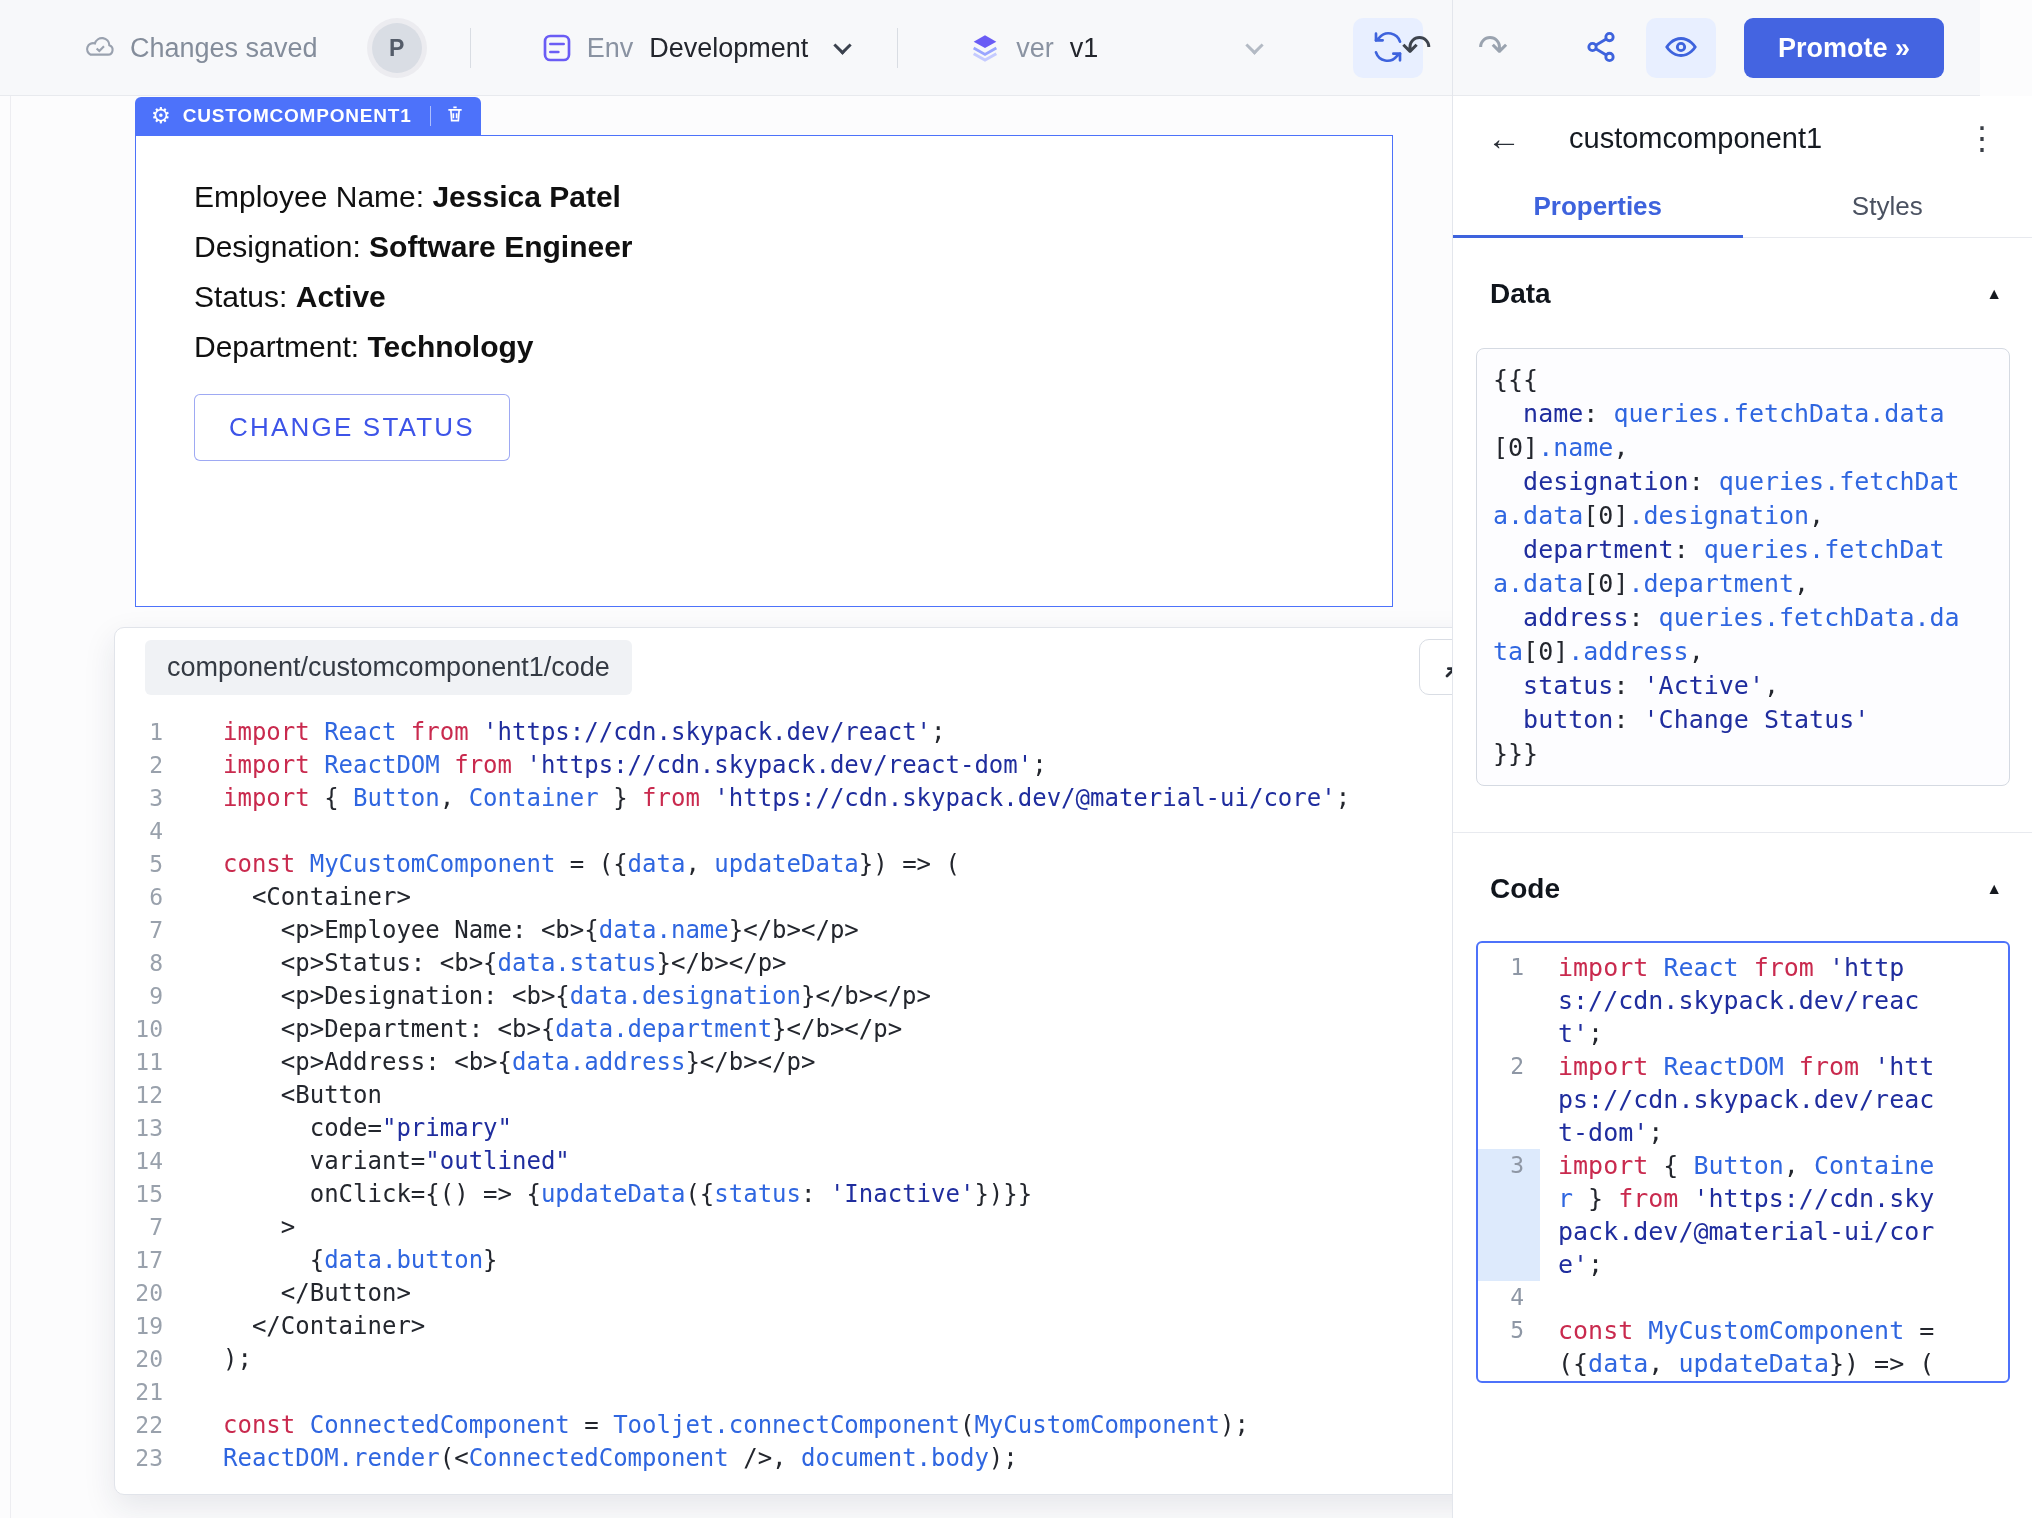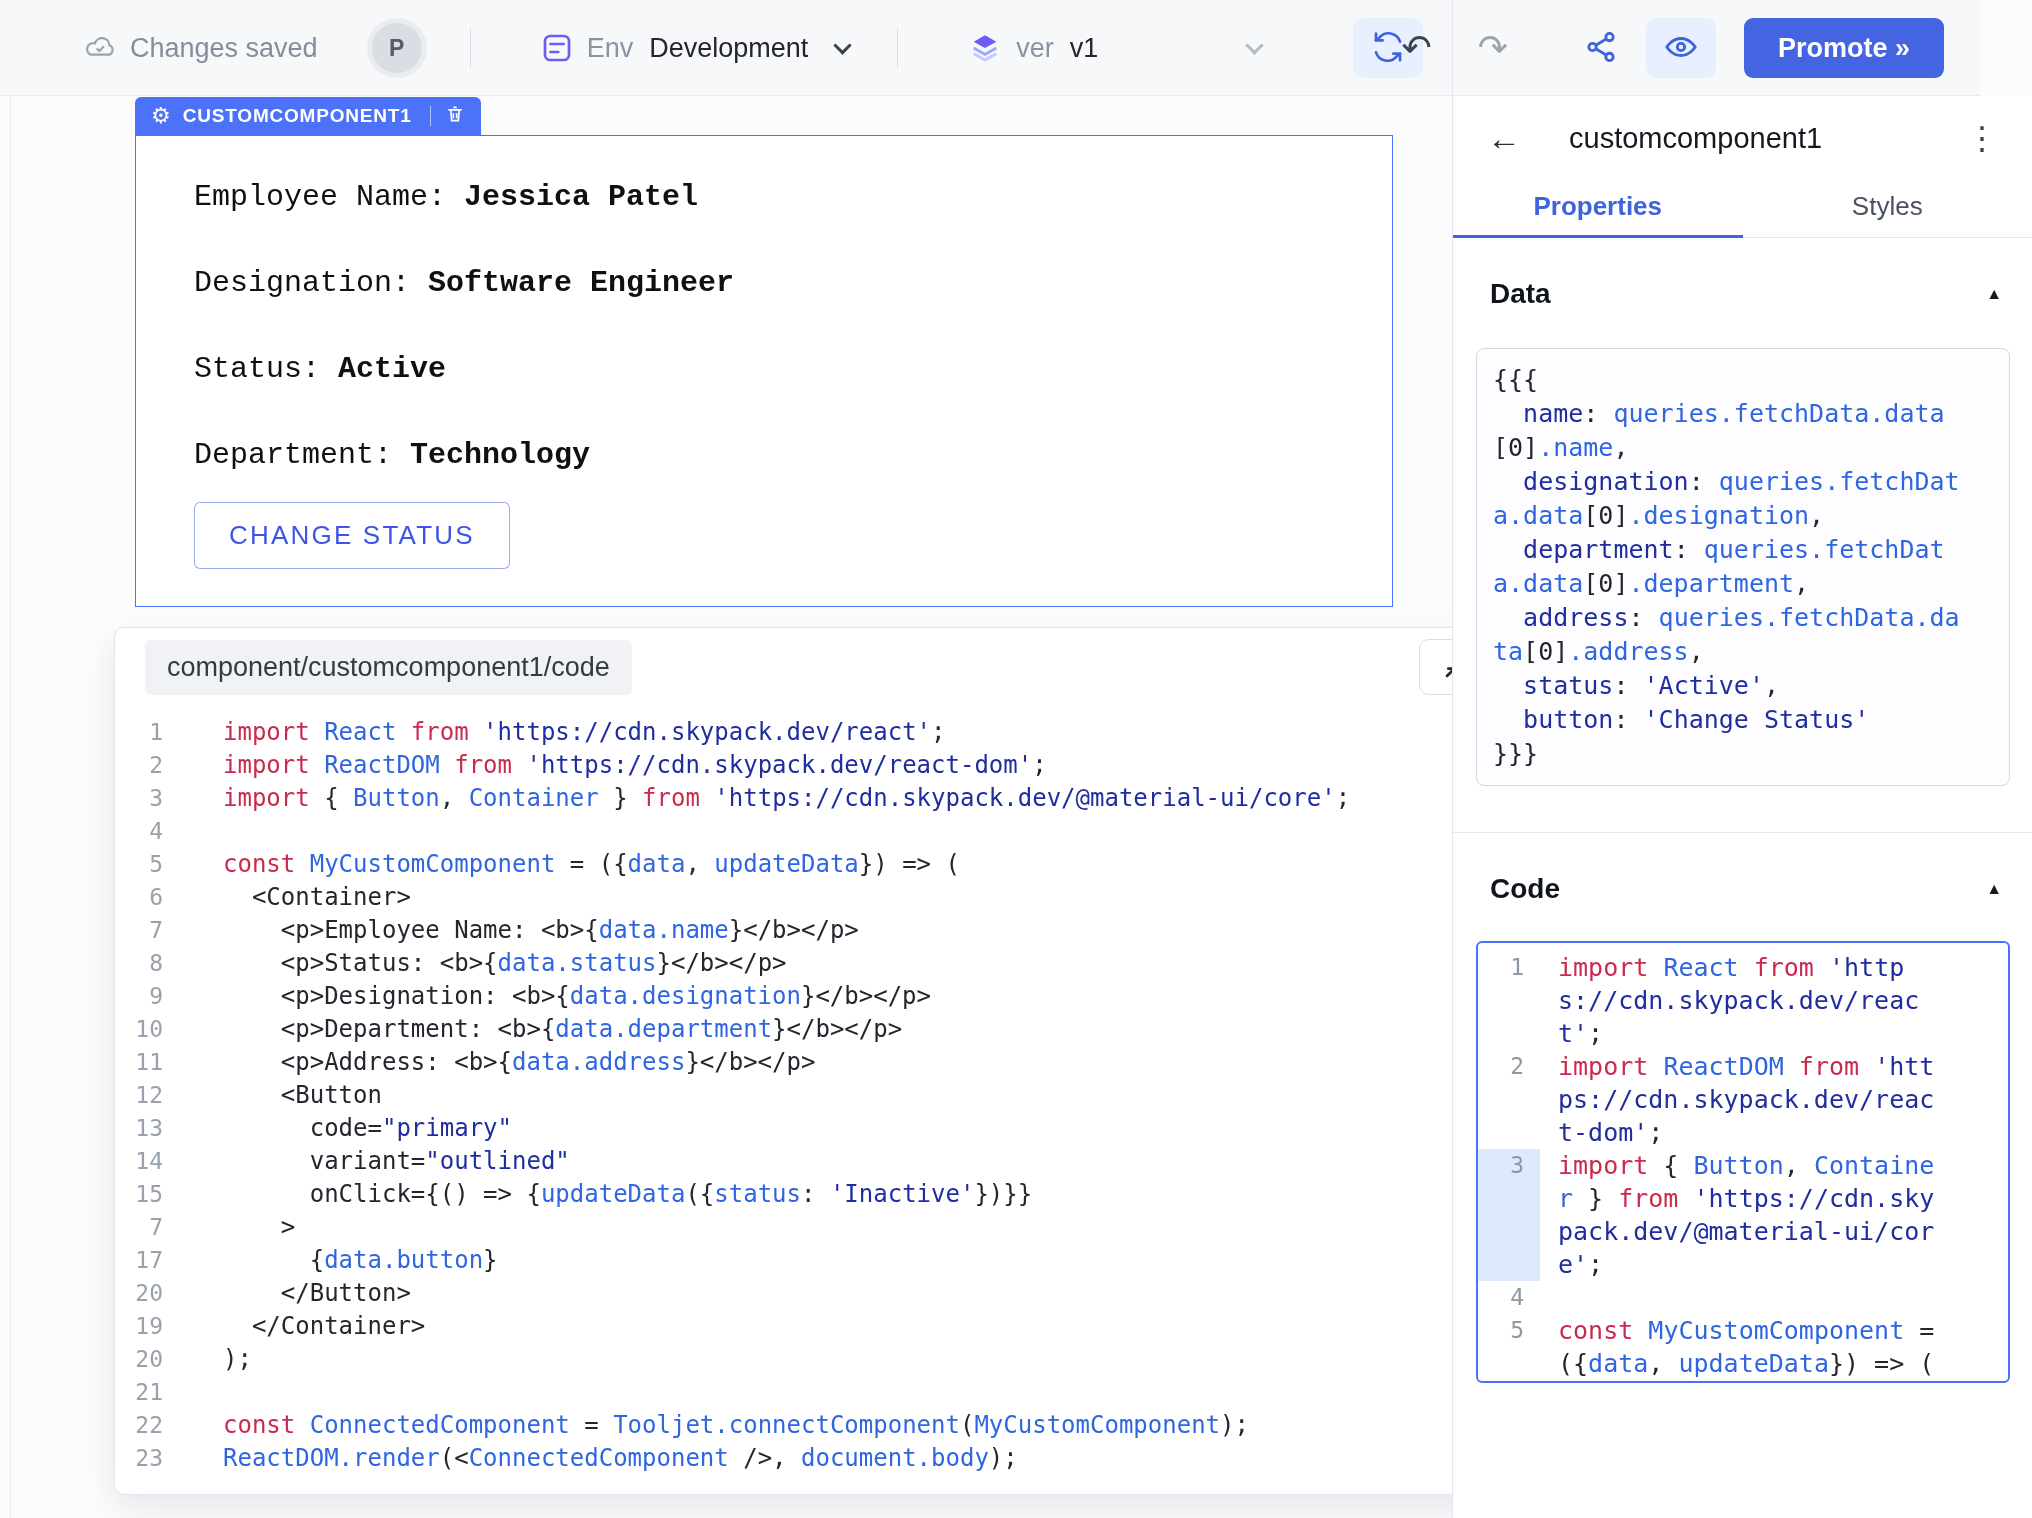--- a/index.html
+++ b/index.html
@@ -56,21 +56,21 @@
   }
   .widget-tab .gear { font-size:22px; line-height:1; }
   .widget-tab .wlabel { font-size:19px; font-weight:700; letter-spacing:.8px; margin-left:12px; }
   .widget-tab .wsep { width:1px; height:20px; background:rgba(255,255,255,.55); margin:0 14px 0 18px; }
 
   .component {
     position:absolute; left:135px; top:39px; width:1258px; height:472px;
     background:#fff; border:1.5px solid #4d72fa; z-index:2;
     padding:44px 0 0 58px;
   }
-  .comp-fields { display:flex; flex-direction:column; gap:52px; font-family:Liberation Mono, monospace; font-size:30px; color:#101010; }
+  .comp-fields { display:flex; flex-direction:column; gap:16px; font-family:Liberation Sans, sans-serif; font-size:30px; color:#101010; }
   .comp-fields p b { font-weight:700; }
   .cs-btn {
     margin-top:30px; align-self:flex-start; display:inline-block;
     padding:17px 34px; background:#fff; border:1px solid rgba(61,84,232,.5); border-radius:6px;
     color:#3d54e8; font-size:26px; font-weight:500; letter-spacing:2.2px; cursor:pointer;
     font-family:"Liberation Sans", sans-serif;
   }
 
   
   .code-panel {

